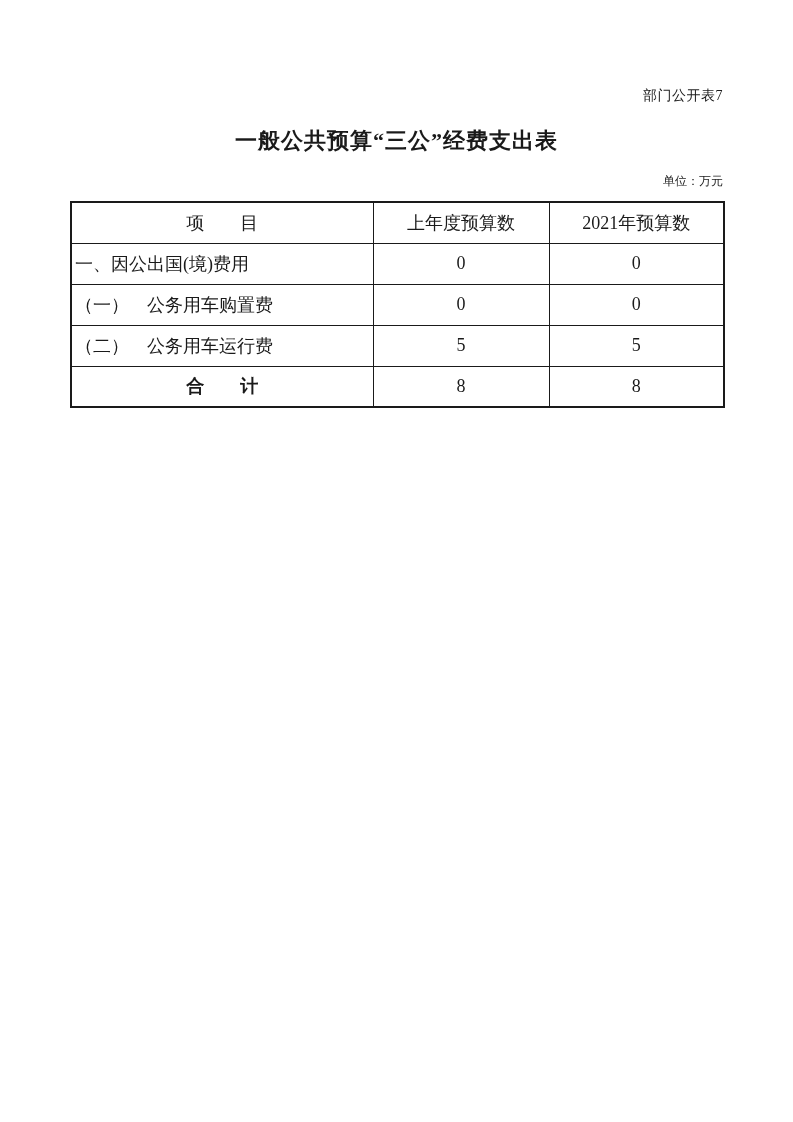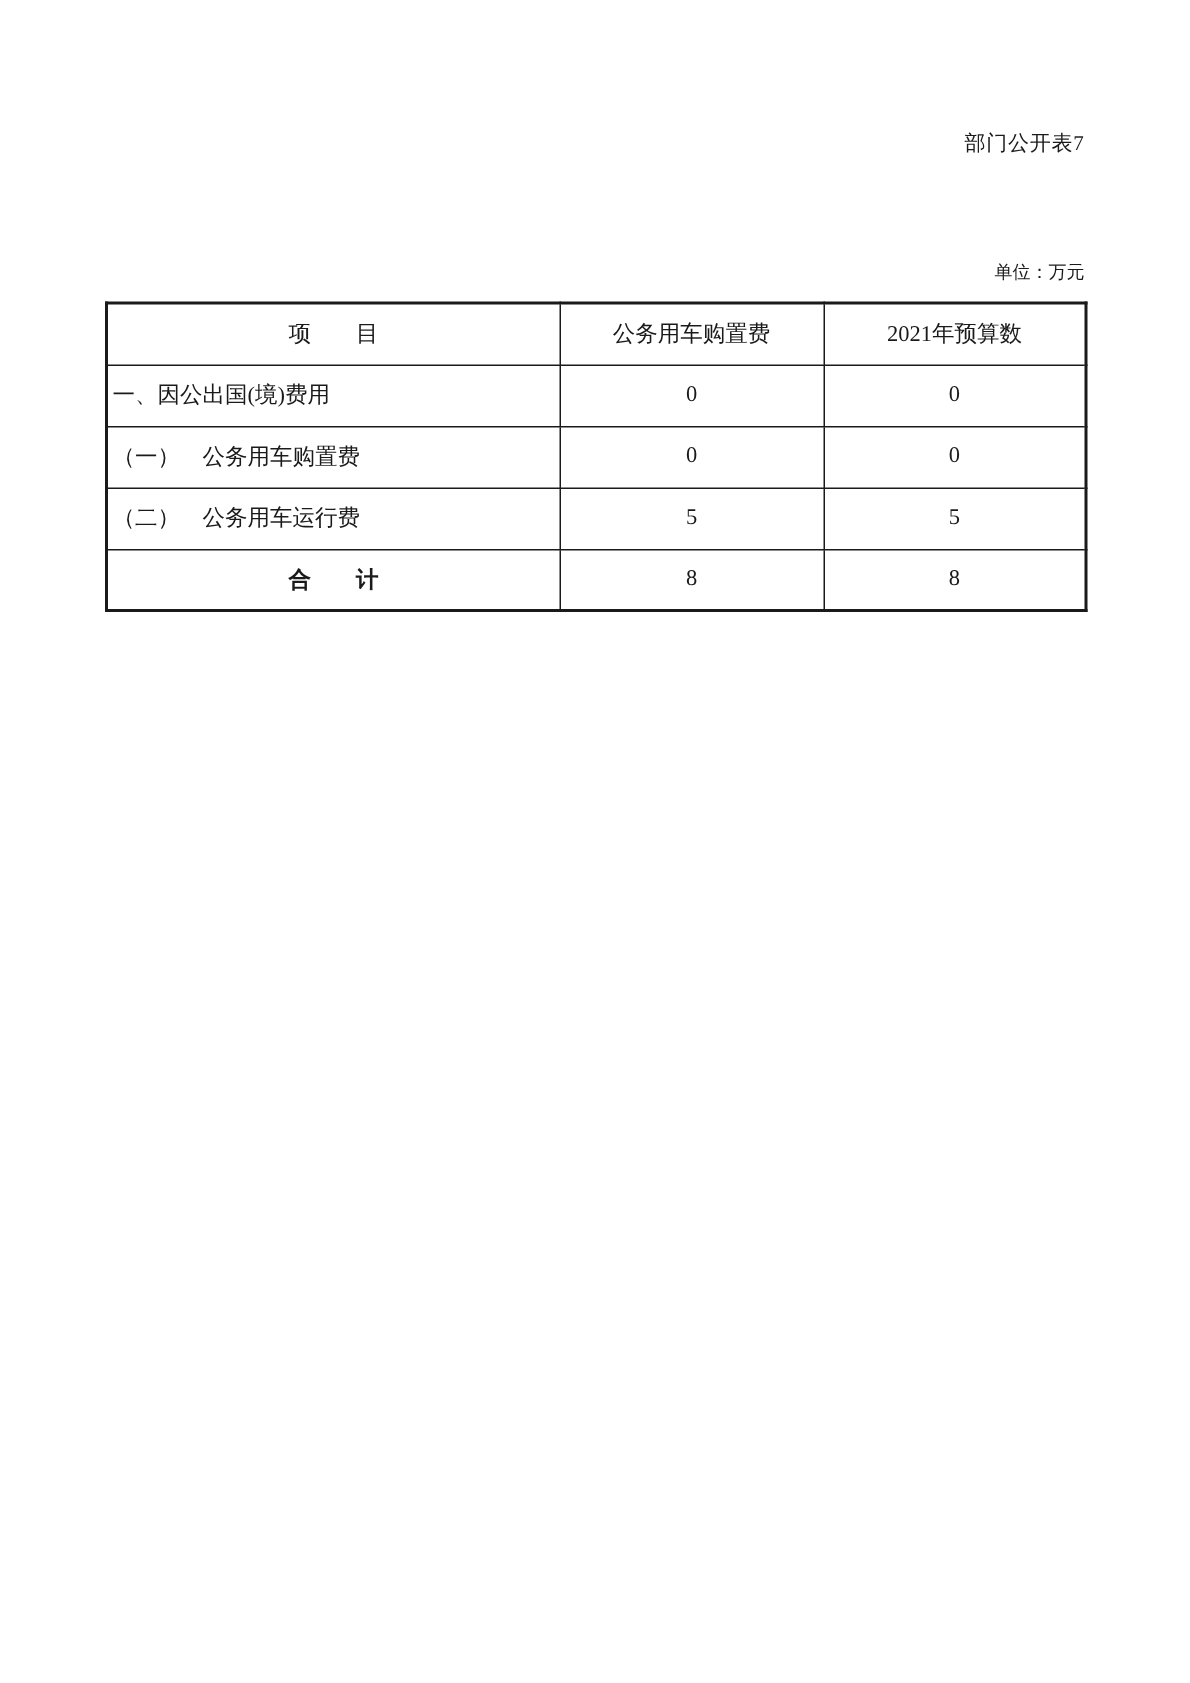--- a/index.html
+++ b/index.html
@@ -57,52 +57,53 @@
     border: 2px solid #1a1a1a;
     background: #ffffff;
   }
   table.budget col.c1 { width: 302px; }
   table.budget col.c2 { width: 176px; }
   table.budget col.c3 { width: 175px; }
   table.budget th,
   table.budget td {
     border: 1px solid #1a1a1a;
     height: 41px;
-    font-size: 15px;
+    font-size: 18px;
     font-weight: normal;
     vertical-align: middle;
     overflow: hidden;
     white-space: nowrap;
   }
   table.budget th { text-align: center; }
   td.num { text-align: center; }
   td.label { text-align: left; padding-left: 3px; }
   tr.level-2 td.label { }
   tr.total td.label { text-align: center; font-weight: bold; padding-left: 0; }
 </style>
 </head>
 <body>
 
 <div class="page">
 
   <div class="doc-ref">部门公开表7</div>
 
+  <div class="title">一般公共预算“三公”经费支出表</div>
 
   <div class="unit-label">单位：万元</div>
 
   <table class="budget">
     <colgroup>
       <col class="c1">
         <col class="c2">
         <col class="c3">
     </colgroup>
     <thead>
       <tr>
         <th>项　　目</th>
-        <th>公务用车购置费</th>
+        <th>上年度预算数</th>
         <th>2021年预算数</th>
       </tr>
     </thead>
     <tbody>
       <tr class="level-1">
         <td class="label">一、因公出国(境)费用</td>
         <td class="num">0</td>
         <td class="num">0</td>
       </tr>
       <tr class="level-2">

